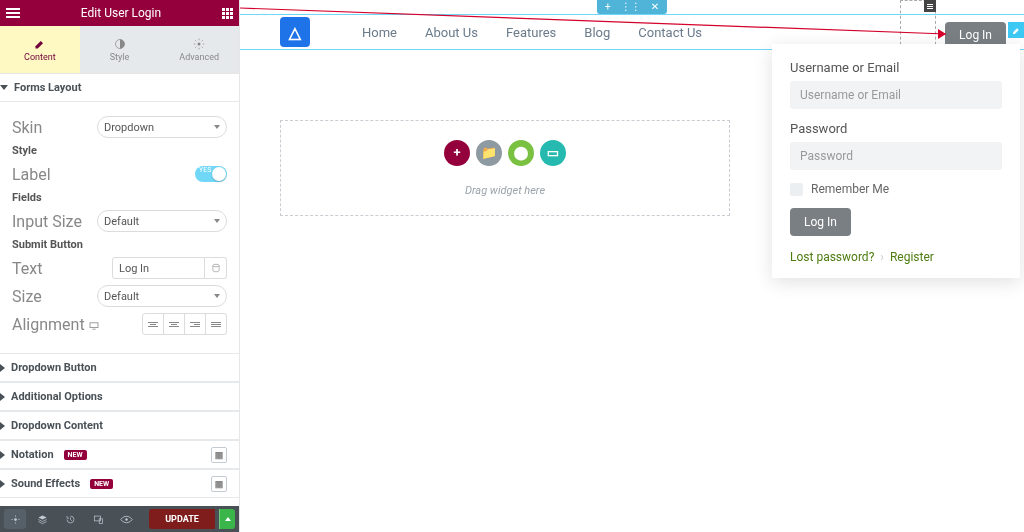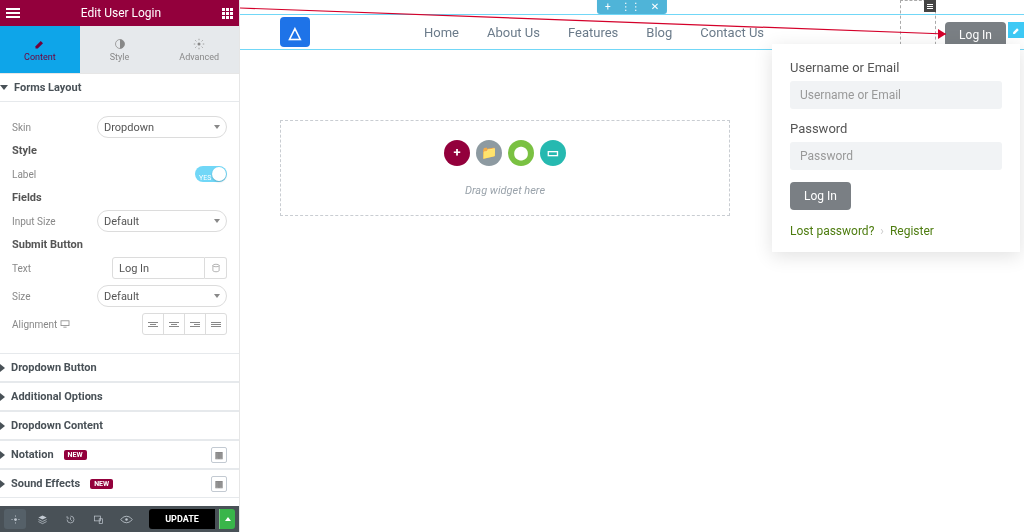--- a/index.html
+++ b/index.html
@@ -8,74 +8,74 @@
 
 .panel { width: 240px; height: 100%; background: #fff; display: flex; flex-direction: column; border-right: 1px solid #e6e6e6; }
 .panel-header { height: 26px; background: #93003c; display: flex; align-items: center; justify-content: space-between; color: #fff; padding: 0 6px; font-size: 12px; }
 .hamburger { display: flex; flex-direction: column; gap: 2px; cursor: pointer; }
 .hamburger span { width: 14px; height: 2px; background: #fff; display: block; }
 .grid-icon { display: grid; grid-template-columns: repeat(3, 3px); grid-template-rows: repeat(3, 3px); gap: 1px; cursor: pointer; }
 .grid-icon span { background: #fff; width: 3px; height: 3px; }
 
 .tabs { display: flex; height: 48px; border-bottom: 1px solid #e6e6e6; }
 .tab { flex: 1; display: flex; flex-direction: column; align-items: center; justify-content: center; font-size: 9px; color: #888; cursor: pointer; gap: 2px; }
-.tab.active { background: #0ea5e9; color: #71003a; }
+.tab.active { background: #fef9c3; color: #71003a; }
 .tab:not(.active) { background: #e6e9ec; }
 .tab svg { width: 12px; height: 12px; }
 
 .panel-body { flex: 1; overflow-y: auto; font-size: 11px; }
 .section-head { padding: 7px 0; display: flex; align-items: center; gap: 6px; font-weight: 700; color: #495157; border-bottom: 1px solid #e6e9ec; }
 .section-head.collapsed { border-top: 1px solid #e6e9ec; }
 .caret { width: 0; height: 0; border-left: 4px solid transparent; border-right: 4px solid transparent; border-top: 5px solid #495157; }
 .caret.right { border-top: 4px solid transparent; border-bottom: 4px solid transparent; border-left: 5px solid #495157; border-right: none; }
 
 .section-body { padding: 8px 12px 12px; }
 .row { display: flex; align-items: center; justify-content: space-between; margin: 6px 0; min-height: 22px; }
-.row-label { color: #888; font-size: 10px; }
+.row-label { color: #888; font-size: 16px; }
 .subhead { font-weight: 700; color: #555; margin: 6px 0 4px; font-size: 11px; }
 
 .select, .text-input { width: 130px; height: 22px; border: 1px solid #dcdcdc; border-radius: 11px; font-size: 11px; padding: 0 6px; background: #fff; color: #555; display: flex; align-items: center; justify-content: space-between; }
 .select .chev { width: 0; height: 0; border-left: 3px solid transparent; border-right: 3px solid transparent; border-top: 4px solid #888; }
 .input-wrap { display: flex; width: 115px; }
 .input-wrap .text-input { width: 95px; border-radius: 3px 0 0 3px; }
 .input-addon { width: 22px; height: 22px; border: 1px solid #dcdcdc; border-left: none; border-radius: 0 3px 3px 0; display:flex; align-items:center; justify-content:center; color:#888; }
 
 .toggle { width: 32px; height: 16px; background: #71d7f7; border-radius: 8px; position: relative; cursor: pointer; }
 .toggle::after { content: ""; position: absolute; right: 1px; top: 1px; width: 14px; height: 14px; background: #fff; border-radius: 50%; box-shadow: 0 1px 2px rgba(0,0,0,.2); }
-.toggle-txt { position:absolute; left:4px; top:8px; font-size:7px; color:#fff; }
+.toggle-txt { position:absolute; left:4px; top:0; font-size:7px; color:#fff; }
 
 .align-group { display: flex; }
 .align-btn { width: 22px; height: 22px; border: 1px solid #dcdcdc; display:flex; flex-direction:column; justify-content:center; align-items:center; gap:1px; cursor:pointer; margin-left:-1px; }
 .align-btn:first-child { border-radius: 3px 0 0 3px; margin-left:0;}
 .align-btn:last-child { border-radius: 0 3px 3px 0; }
 .align-btn span { height:1px; background:#888; display:block; }
 
 .badge { background:#93003c; color:#fff; font-size:7px; padding:1px 4px; border-radius:2px; text-transform:uppercase; margin-left:4px; font-weight:700; }
 .section-extra { position:absolute; right:12px; width:16px; height:16px; border:1px solid #c3cad2; border-radius:2px; display:flex; align-items:center; justify-content:center; color:#888; font-size:9px; }
 .section-head { position: relative; }
 
 .panel-footer { height: 26px; background: #495157; display:flex; align-items:center; padding: 0 4px; gap: 4px; }
 .foot-btn { width: 24px; height: 20px; display:flex; align-items:center; justify-content:center; color:#c3cad2; cursor:pointer; }
 .foot-btn.round{ background:#556068; border-radius:3px; width:22px;}
-.update-btn { flex:1; max-width:66px; margin-left:auto; height:20px; background:#000000; color:#fff; font-size:9px; font-weight:700; display:flex; align-items:center; justify-content:center; border-radius:3px 0 0 3px; }
+.update-btn { flex:1; max-width:66px; margin-left:auto; height:20px; background:#7f1d1d; color:#fff; font-size:9px; font-weight:700; display:flex; align-items:center; justify-content:center; border-radius:3px 0 0 3px; }
 .update-caret { width:16px; height:20px; background:#39b54a; border-left:1px solid rgba(255,255,255,.3); display:flex; align-items:center; justify-content:center; border-radius:0 3px 3px 0;}
 .update-caret span{ width:0;height:0;border-left:3px solid transparent;border-right:3px solid transparent;border-bottom:4px solid #fff;}
 
 .collapse-handle { position:absolute; left:240px; top:258px; width:10px; height:36px; background:#fff; border:1px solid #e6e6e6; border-left:none; border-radius:0 4px 4px 0; display:flex; align-items:center; justify-content:center; cursor:pointer; }
 .collapse-handle span { width:0;height:0;border-top:4px solid transparent;border-bottom:4px solid transparent;border-right:5px solid #888; }
 
 
 .preview { flex:1; position: relative; background:#fff; }
 .canvas-toolbar { position:absolute; top:0; left:50%; transform:translateX(-50%); height:14px; background:#4fb4d8; display:flex; gap:10px; padding:0 8px; align-items:center; border-radius:0 0 3px 3px; }
 .canvas-toolbar span { color:#fff; font-size:10px; cursor:pointer; line-height:1; }
 .canvas-border { position:absolute; top:14px; left:0; right:0; height:36px; border-top:1px solid #71d7f7; border-bottom:1px solid #71d7f7; pointer-events:none; }
 
 .navbar { position:absolute; top:10px; left:0; right:0; height:44px; display:flex; align-items:center; padding: 0 30px 0 40px; }
 .logo { width:30px; height:30px; background:#1e73e8; border-radius:4px; display:flex; align-items:center; justify-content:center; color:#fff; font-weight:700; font-size:16px; }
-.nav-links { margin-left:114px; display:flex; gap:28px; }
+.nav-links { margin-left:52px; display:flex; gap:28px; }
 .nav-links span { color:#6b7b8a; font-size:13px; cursor:pointer; }
 .nav-spacer{ flex:1; }
 
 .widget-frame { position:absolute; top:0; right:88px; width:36px; height:50px; border:1px dashed #aaa; }
 .widget-icon { position:absolute; top:0; right:88px; width:12px; height:12px; background:#444; display:flex; align-items:center; justify-content:center; }
 .widget-icon::before{ content:""; width:6px; height:1px; background:#fff; box-shadow:0 -2px 0 #fff, 0 2px 0 #fff;}
 .edit-badge { position:absolute; top:22px; right:0; width:16px; height:16px; background:#3ec9f5; display:flex; align-items:center; justify-content:center; }
 .edit-badge svg{ width:9px; height:9px; fill:#fff;}
 
 .login-pill { position:absolute; top:22px; right:18px; height:26px; padding:0 14px; background:#7a7f84; color:#fff; font-size:12px; border-radius:4px; display:flex; align-items:center; }
@@ -333,20 +333,24 @@
 
   <div class="login-card">
     <div class="lc-label">Username or Email</div>
     <div class="lc-input">
         <span>Username or Email</span>
       </div>
     <div class="lc-label">Password</div>
     <div class="lc-input">
         <span>Password</span>
       </div>
+    <div class="lc-check">
+        <span class="box"></span>
+        <span>Remember Me</span>
+      </div>
     <div class="lc-btn">Log In</div>
     <div class="lc-links">
       <a>Lost password?</a><span class="lc-sep">›</span><a>Register</a>
     </div>
   </div>
 
   <svg class="arrow-svg" width="784" height="60">
     <line x1="0" y1="8" x2="706" y2="34" stroke="#d4002a" stroke-width="1.2"></line>
     <polygon points="706,34 698,29 698,39" fill="#d4002a"></polygon>
   </svg>

